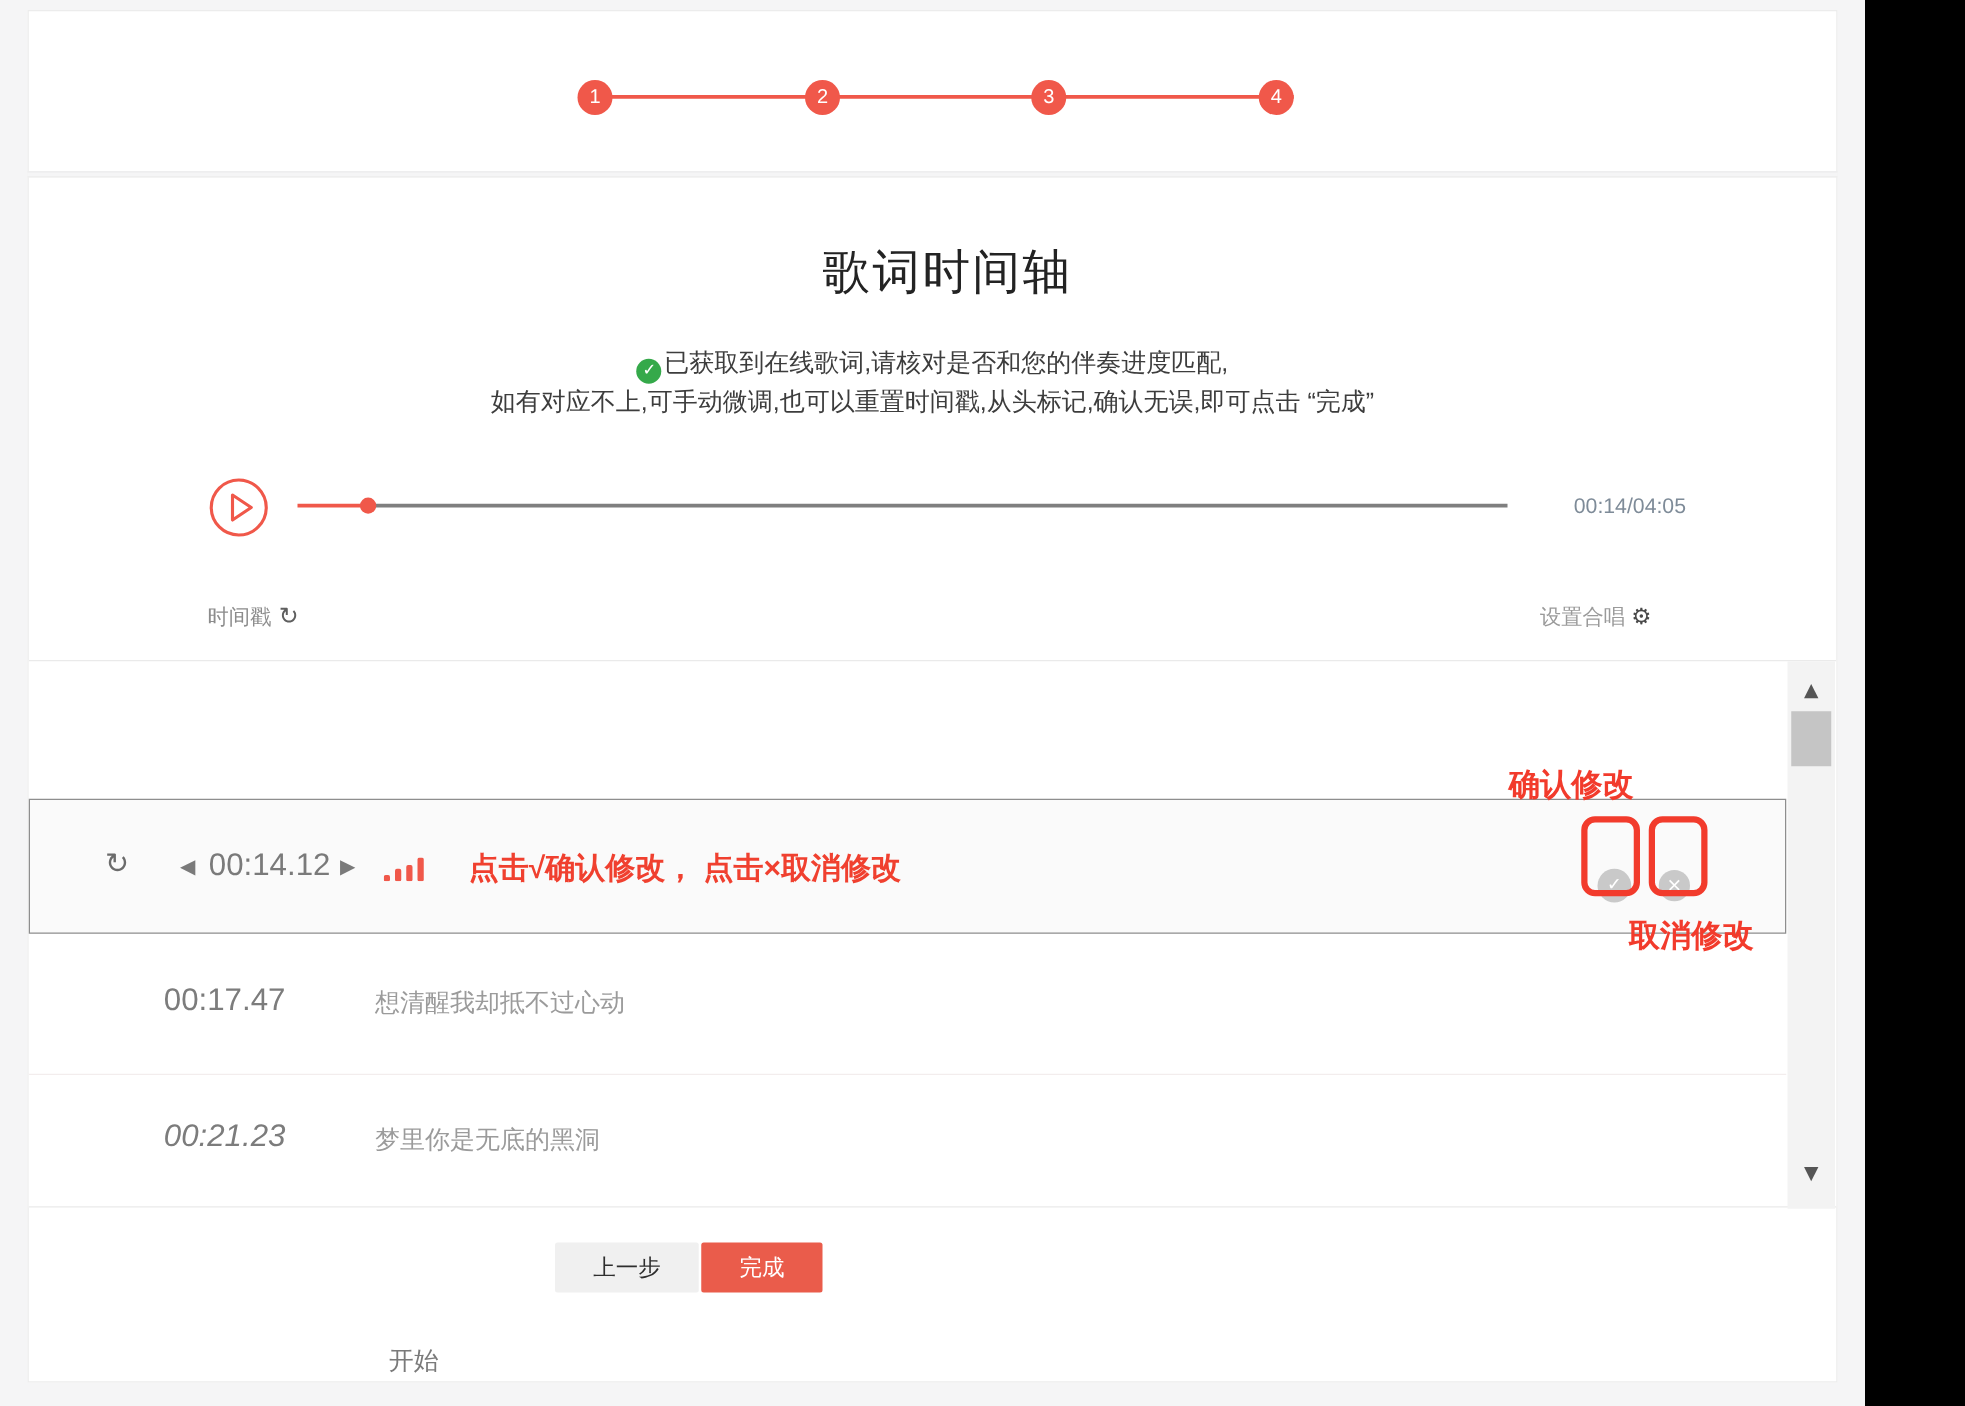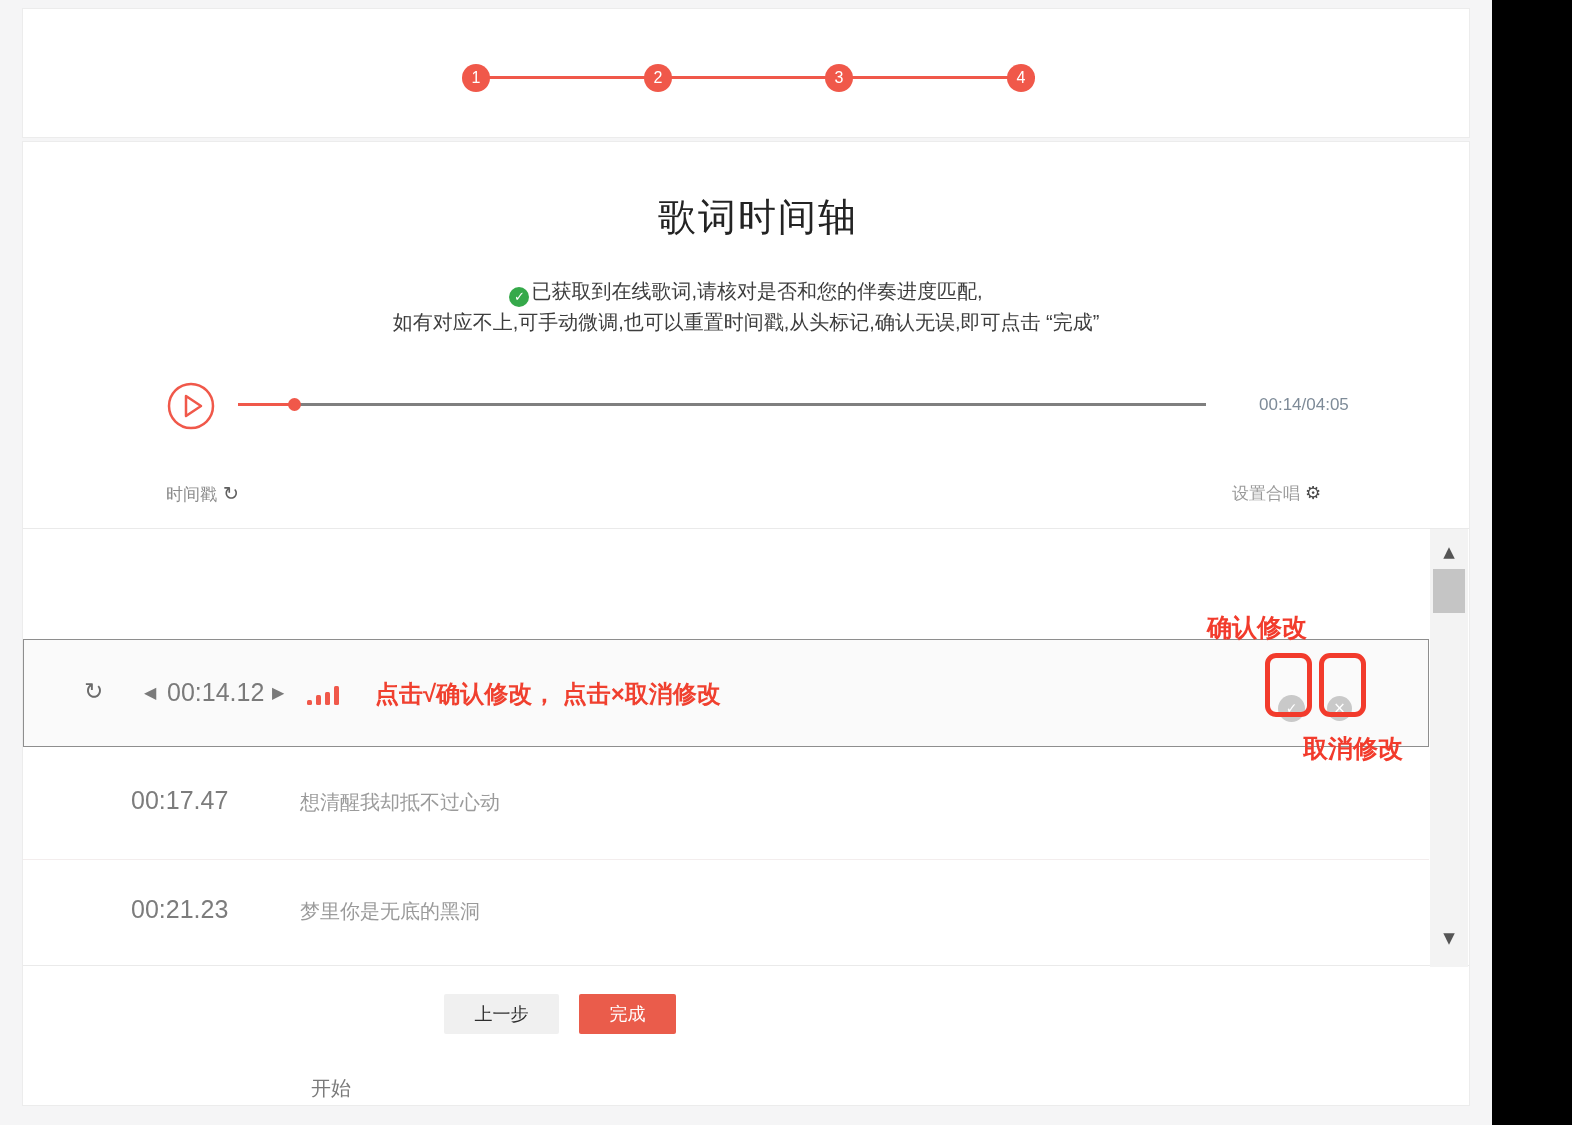--- a/index.html
+++ b/index.html
@@ -79,32 +79,32 @@
   .ann-rect1 { left:1242px; top:124px; }
   .ann-rect2 { left:1296px; top:124px; }
   .ann-text { position:absolute; font-size:25px; font-weight:bold; color:#f23b2c; }
   .ann-confirm { left:1184px; top:82px; }
   .ann-cancel  { left:1280px; top:203px; }
 
   .lyric-row-time { position:absolute; left:108px; font-size:25px; color:#7c7c7c; }
   .lyric-row-text { position:absolute; left:277px; font-size:20px; color:#9b9b9b; }
   .r3t { top:257px; } .r3x { top:260px; }
   .row-divider { position:absolute; left:0; top:330px; width:1406px; height:1px; background:#f3eded; }
-  .r4t { top:366px; } .r4x { top:369px; }
+  .r4t { top:366px;font-style:italic; } .r4x { top:369px; }
 
   
   .scrollbar { position:absolute; left:1407px; top:0px; width:38px; height:438px; background:#f3f3f3; }
   .sb-arrow { position:absolute; left:0; width:38px; text-align:center; font-size:15px; color:#555; cursor:pointer; }
   .sb-up { top:14px; } .sb-down { top:400px; }
   .sb-thumb { position:absolute; left:3px; top:40px; width:32px; height:44px; background:#c5c5c5; cursor:pointer; }
 
   
   .btn { position:absolute; top:985px; height:40px; font-size:18px; text-align:center; line-height:40px; cursor:pointer; border-radius:2px; }
   .btn-prev { left:421px; width:115px; background:#f0f0f0; color:#2e2e2e; }
-  .btn-done { left:556px; width:97px; background:#ea5c4b; color:#fff;text-align:center; }
+  .btn-done { left:538px; width:97px; background:#ea5c4b; color:#fff;text-align:center; }
 </style>
 </head>
 <body>
 
 <div class="card">
 
   <div>
     <div class="stepper-line"></div>
     <div class="step step1">1</div>
     <div class="step step2">2</div>

